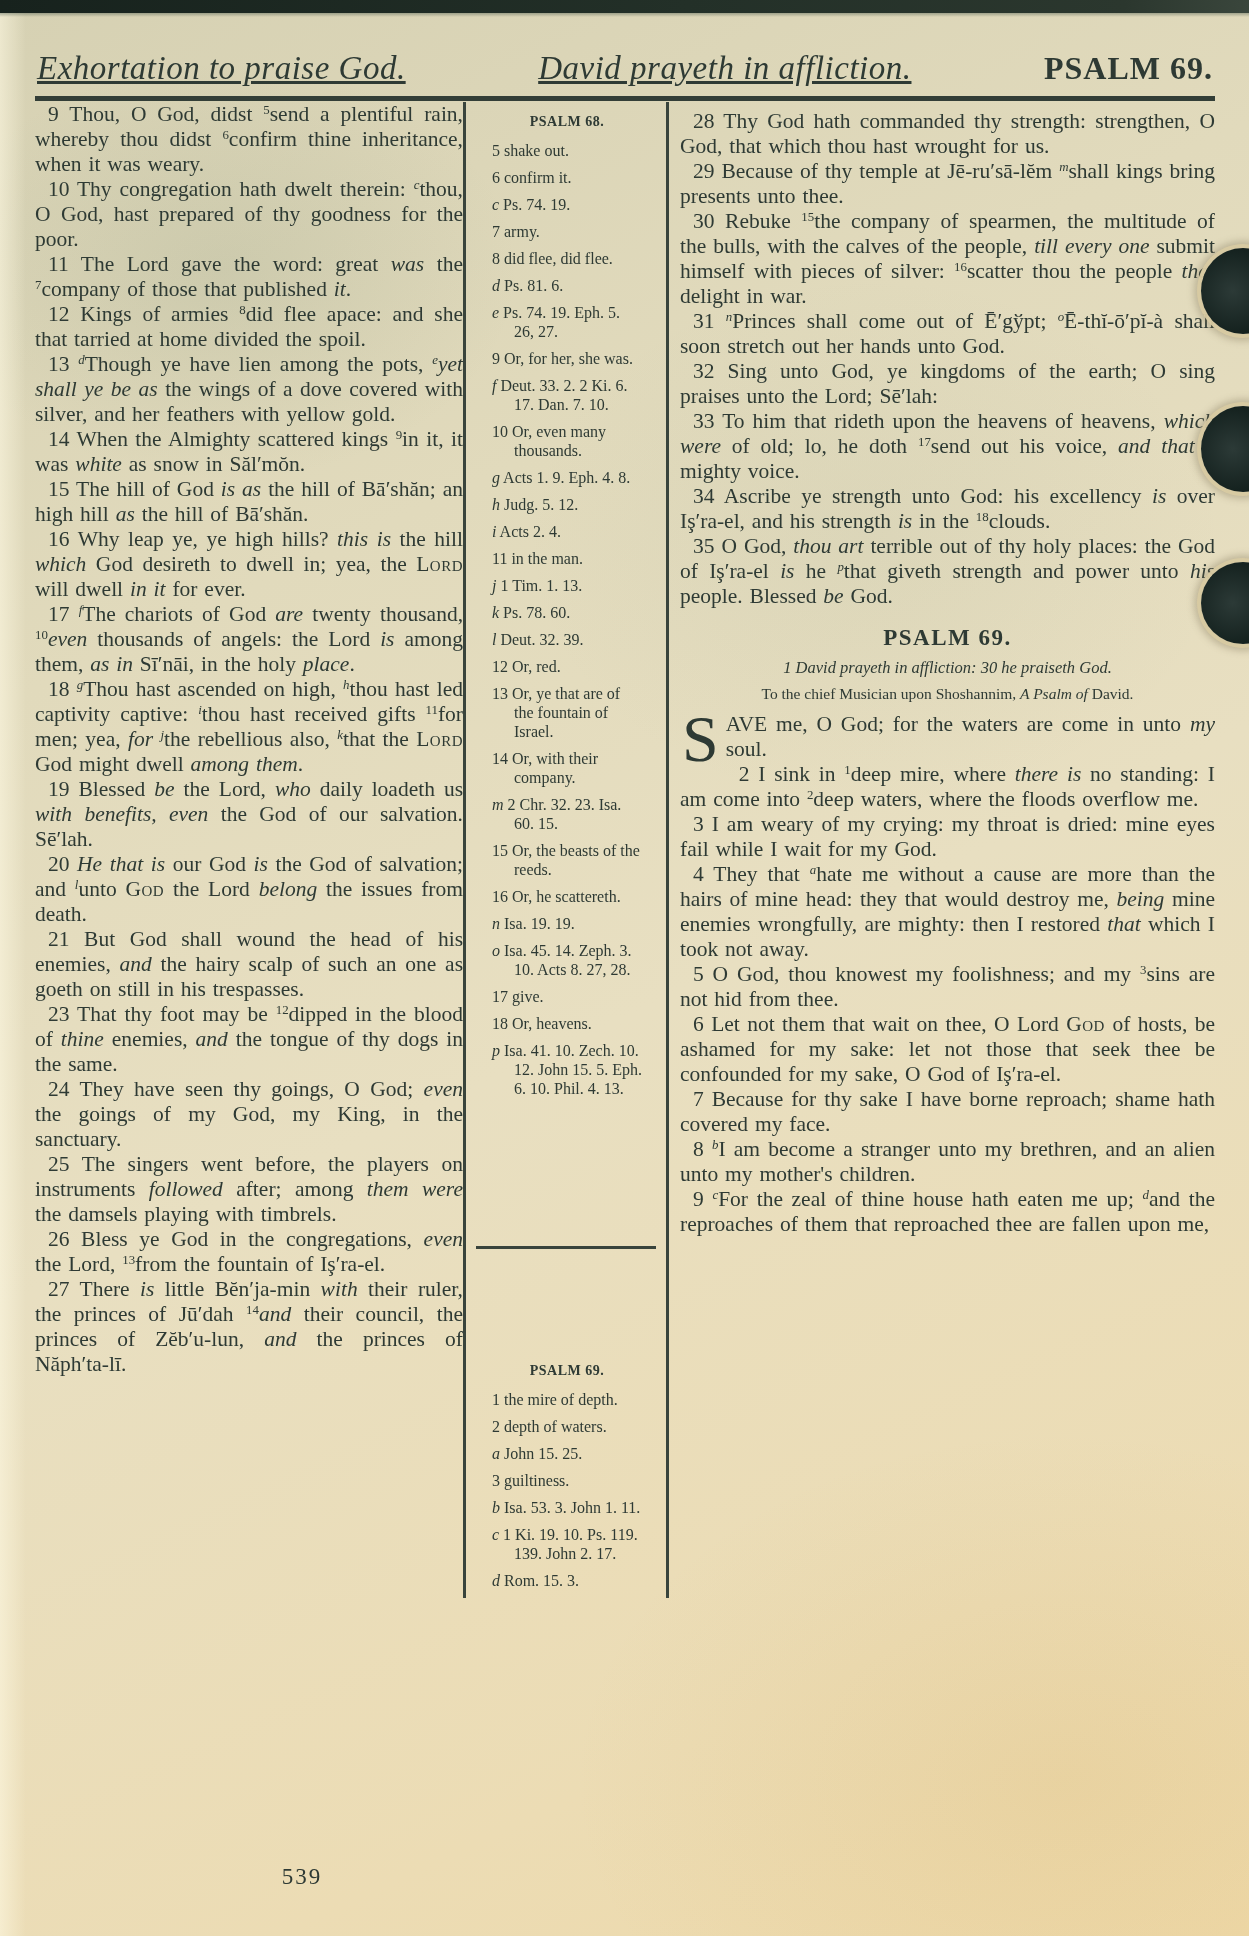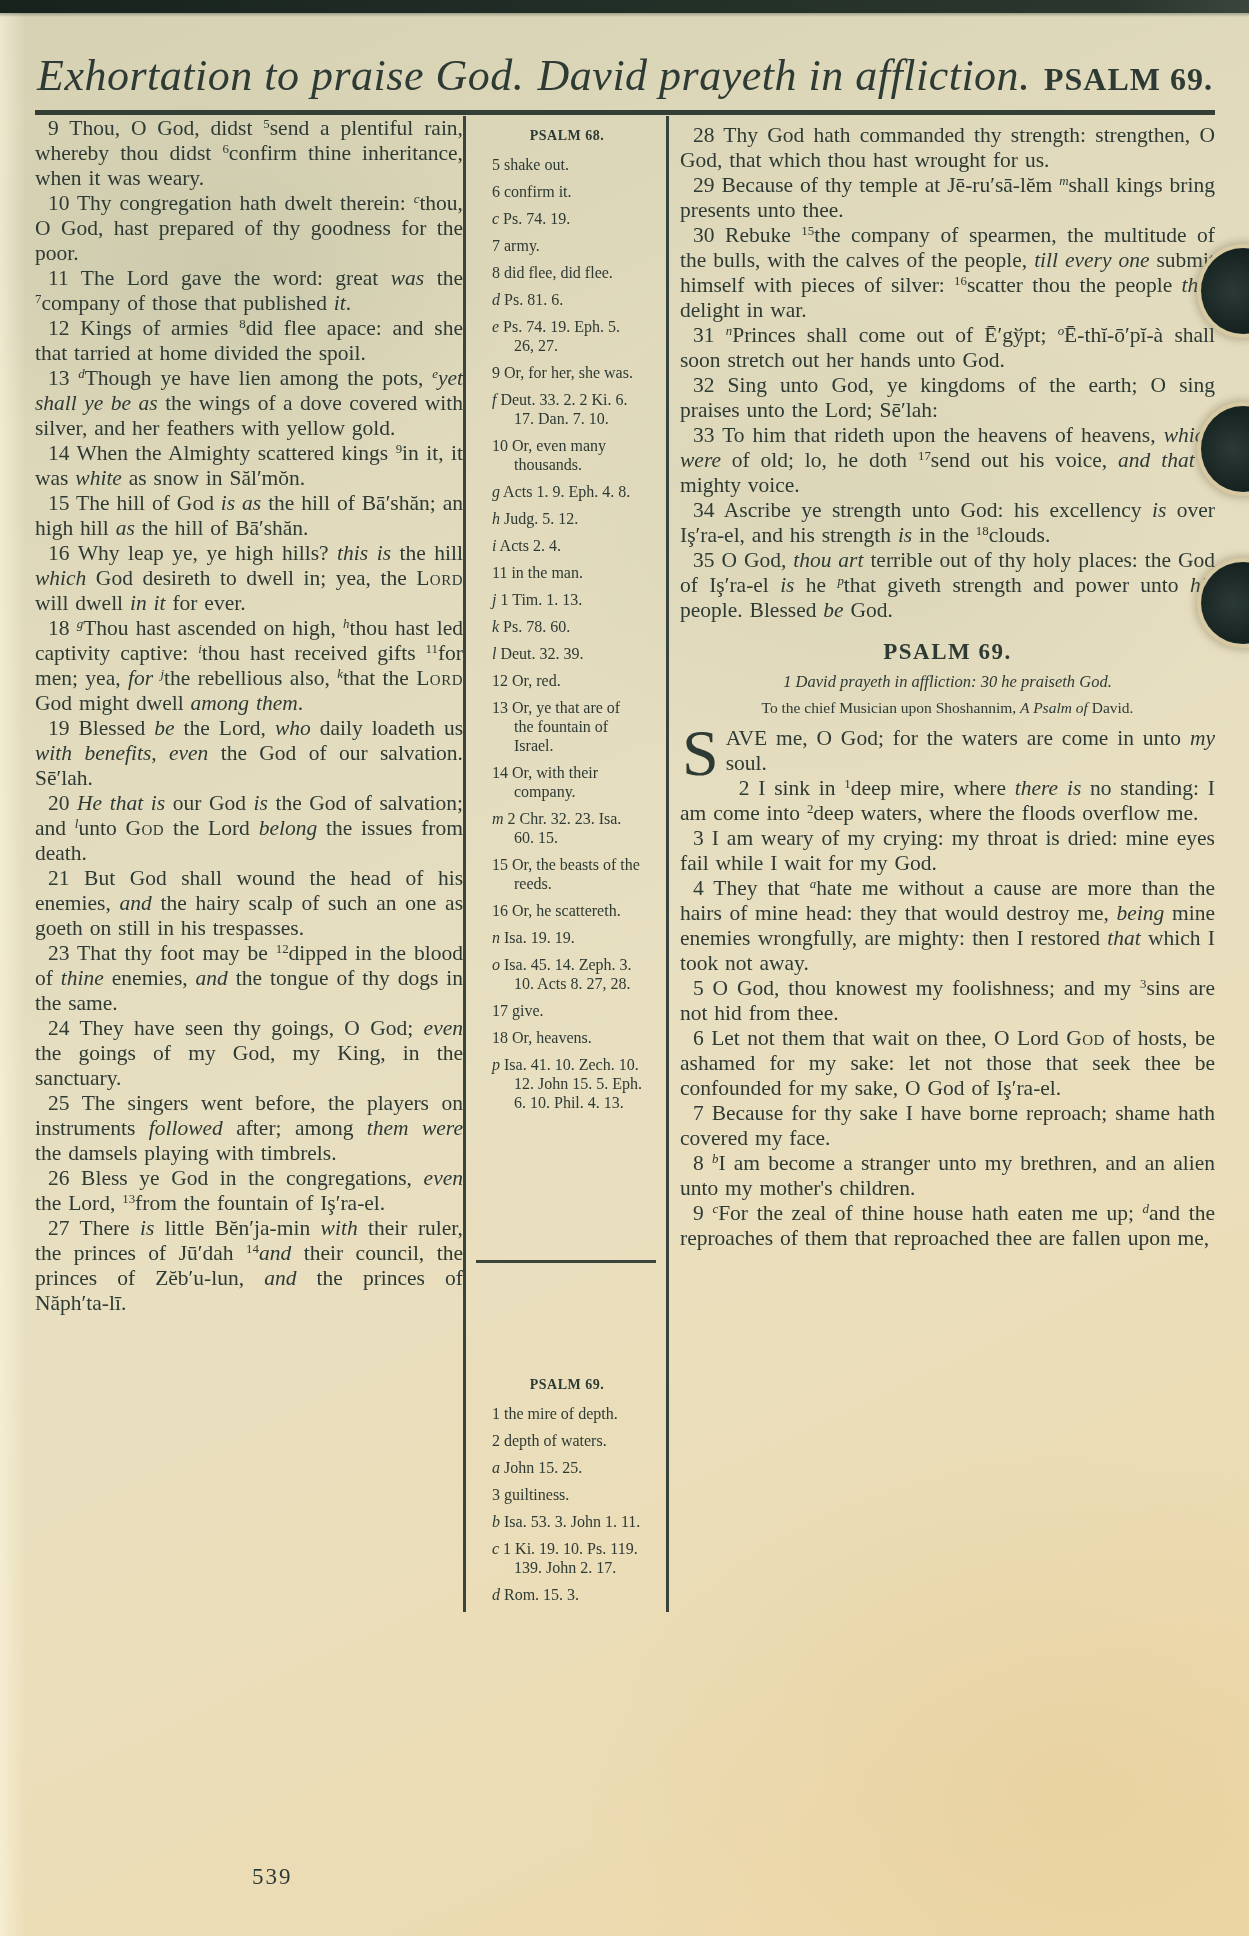--- a/index.html
+++ b/index.html
@@ -10,41 +10,41 @@
       radial-gradient(ellipse 420px 300px at 18% 14%, rgba(110,130,105,.14), rgba(110,130,105,0) 70%),
       radial-gradient(ellipse 500px 380px at 70% 28%, rgba(120,140,120,.08), rgba(120,140,120,0) 70%),
       radial-gradient(ellipse 700px 500px at 85% 92%, rgba(200,150,60,.12), rgba(200,150,60,0) 70%),
       linear-gradient(155deg,#d6d1b3 0%,#e1dabc 28%,#e8dfc1 52%,#ecdcb4 82%,#eed9a9 100%);}
   .top-edge{position:absolute;top:0;left:0;right:0;height:13px;
     background:linear-gradient(90deg,#17221d,#233028 55%,#2b372e 90%,#3a463c);}
   .top-edge::after{content:"";position:absolute;top:13px;left:0;right:0;height:4px;
     background:linear-gradient(rgba(40,60,50,.35),rgba(40,60,50,0));}
   .content{padding:50px 34px 0 35px;}
   .running-head{display:flex;justify-content:space-between;align-items:baseline;padding:0 2px;}
-  .rh-it{font-style:italic;font-size:44px;letter-spacing:.5px;}
+  .rh-it{font-style:italic;font-size:33px;letter-spacing:.5px;text-decoration:underline;}
   .rh-psalm{font-size:32px;font-weight:bold;letter-spacing:1px;}
   .head-rule{height:5px;background:#333e37;margin-top:9px;}
   .cols{display:flex;margin-top:1px;}
   .col-left{width:428px;}
   .col-mid{width:206px;box-sizing:border-box;border-left:3px solid #39443c;border-right:3px solid #39443c;
     padding:8px 8px 0 10px;font-size:16px;line-height:19px;}
   .col-right{flex:1;padding:7px 0 0 11px;}
   .verse{margin:0;font-size:21.5px;line-height:25px;text-align:justify;text-indent:13px;word-spacing:1.5px;}
   sup{font-size:60%;line-height:0;vertical-align:7px;letter-spacing:0;}
   .sc{font-variant:small-caps;letter-spacing:.5px;}
   .note{margin:0 16px 8px;padding-left:22px;text-indent:-22px;}
   .mid-head{text-align:center;font-weight:bold;font-size:14px;letter-spacing:.5px;margin:2px 0 10px;}
   .mid-rule{height:3px;background:#39443c;margin:148px 2px 0 0;}
   .mid-head2{margin-top:112px;}
   .ps69-head{text-align:center;font-weight:bold;font-size:23px;letter-spacing:1.5px;margin:16px 0 7px;}
   .ps69-summary{font-style:italic;text-align:center;font-size:16.5px;margin:0 0 6px;}
   .ps69-inscription{text-align:center;font-size:15.5px;line-height:19px;margin:0 14px 9px;}
   .v1{text-indent:0;}
   .dropcap{float:left;font-size:66px;line-height:48px;padding:3px 7px 0 2px;}
-  .page-number{position:absolute;left:252px;top:1864px;width:100px;
+  .page-number{position:absolute;left:252px;top:1864px;width:100px;text-align:center;
     font-size:23px;letter-spacing:2px;}
   .tab{position:absolute;right:-36px;width:84px;height:86px;border-radius:50%;
     background:radial-gradient(circle at 38% 50%, #2c3a37, #111e1b 72%);
     box-shadow:0 0 0 4px rgba(216,202,162,.95), 0 0 7px 7px rgba(120,110,80,.35);}
   .tab-1{top:248px;}
   .tab-2{top:406px;}
   .tab-3{top:562px;height:82px;}
   .left-edge{position:absolute;top:0;left:0;bottom:0;width:26px;
     background:linear-gradient(90deg,rgba(255,250,228,.55),rgba(255,250,228,0));}
 </style>
@@ -71,20 +71,21 @@
       <div class="col-left">
 
       <p class="verse">9 Thou, O God, didst <sup>5</sup>send a plentiful rain, whereby thou didst <sup>6</sup>confirm thine inheritance, when it was weary.</p>
           <p class="verse">10 Thy congregation hath dwelt therein: <sup><i>c</i></sup>thou, O God, hast prepared of thy goodness for the poor.</p>
           <p class="verse">11 The Lord gave the word: great <i>was</i> the <sup>7</sup>company of those that published <i>it</i>.</p>
           <p class="verse">12 Kings of armies <sup>8</sup>did flee apace: and she that tarried at home divided the spoil.</p>
           <p class="verse">13 <sup><i>d</i></sup>Though ye have lien among the pots, <sup><i>e</i></sup><i>yet shall ye be as</i> the wings of a dove covered with silver, and her feathers with yellow gold.</p>
           <p class="verse">14 When the Almighty scattered kings <sup>9</sup>in it, it was <i>white</i> as snow in Săl′mŏn.</p>
           <p class="verse">15 The hill of God <i>is as</i> the hill of Bā′shăn; an high hill <i>as</i> the hill of Bā′shăn.</p>
           <p class="verse">16 Why leap ye, ye high hills? <i>this is</i> the hill <i>which</i> God desireth to dwell in; yea, the <span class="sc">Lord</span> will dwell <i>in it</i> for ever.</p>
+          <p class="verse">17 <sup><i>f</i></sup>The chariots of God <i>are</i> twenty thousand, <sup>10</sup><i>even</i> thousands of angels: the Lord <i>is</i> among them, <i>as in</i> Sī′nāi, in the holy <i>place</i>.</p>
           <p class="verse">18 <sup><i>g</i></sup>Thou hast ascended on high, <sup><i>h</i></sup>thou hast led captivity captive: <sup><i>i</i></sup>thou hast received gifts <sup>11</sup>for men; yea, <i>for</i> <sup><i>j</i></sup>the rebellious also, <sup><i>k</i></sup>that the <span class="sc">Lord</span> God might dwell <i>among them</i>.</p>
           <p class="verse">19 Blessed <i>be</i> the Lord, <i>who</i> daily loadeth us <i>with benefits, even</i> the God of our salvation. Sē′lah.</p>
           <p class="verse">20 <i>He that is</i> our God <i>is</i> the God of salvation; and <sup><i>l</i></sup>unto <span class="sc">God</span> the Lord <i>belong</i> the issues from death.</p>
           <p class="verse">21 But God shall wound the head of his enemies, <i>and</i> the hairy scalp of such an one as goeth on still in his trespasses.</p>
           <p class="verse">23 That thy foot may be <sup>12</sup>dipped in the blood of <i>thine</i> enemies, <i>and</i> the tongue of thy dogs in the same.</p>
           <p class="verse">24 They have seen thy goings, O God; <i>even</i> the goings of my God, my King, in the sanctuary.</p>
           <p class="verse">25 The singers went before, the players on instruments <i>followed</i> after; among <i>them were</i> the damsels playing with timbrels.</p>
           <p class="verse">26 Bless ye God in the congregations, <i>even</i> the Lord, <sup>13</sup>from the fountain of Iş′ra-el.</p>
           <p class="verse">27 There <i>is</i> little Bĕn′ja-min <i>with</i> their ruler, the princes of Jū′dah <sup>14</sup><i>and</i> their council, the princes of Zĕb′u-lun, <i>and</i> the princes of Năph′ta-lī.</p>
         </div>

